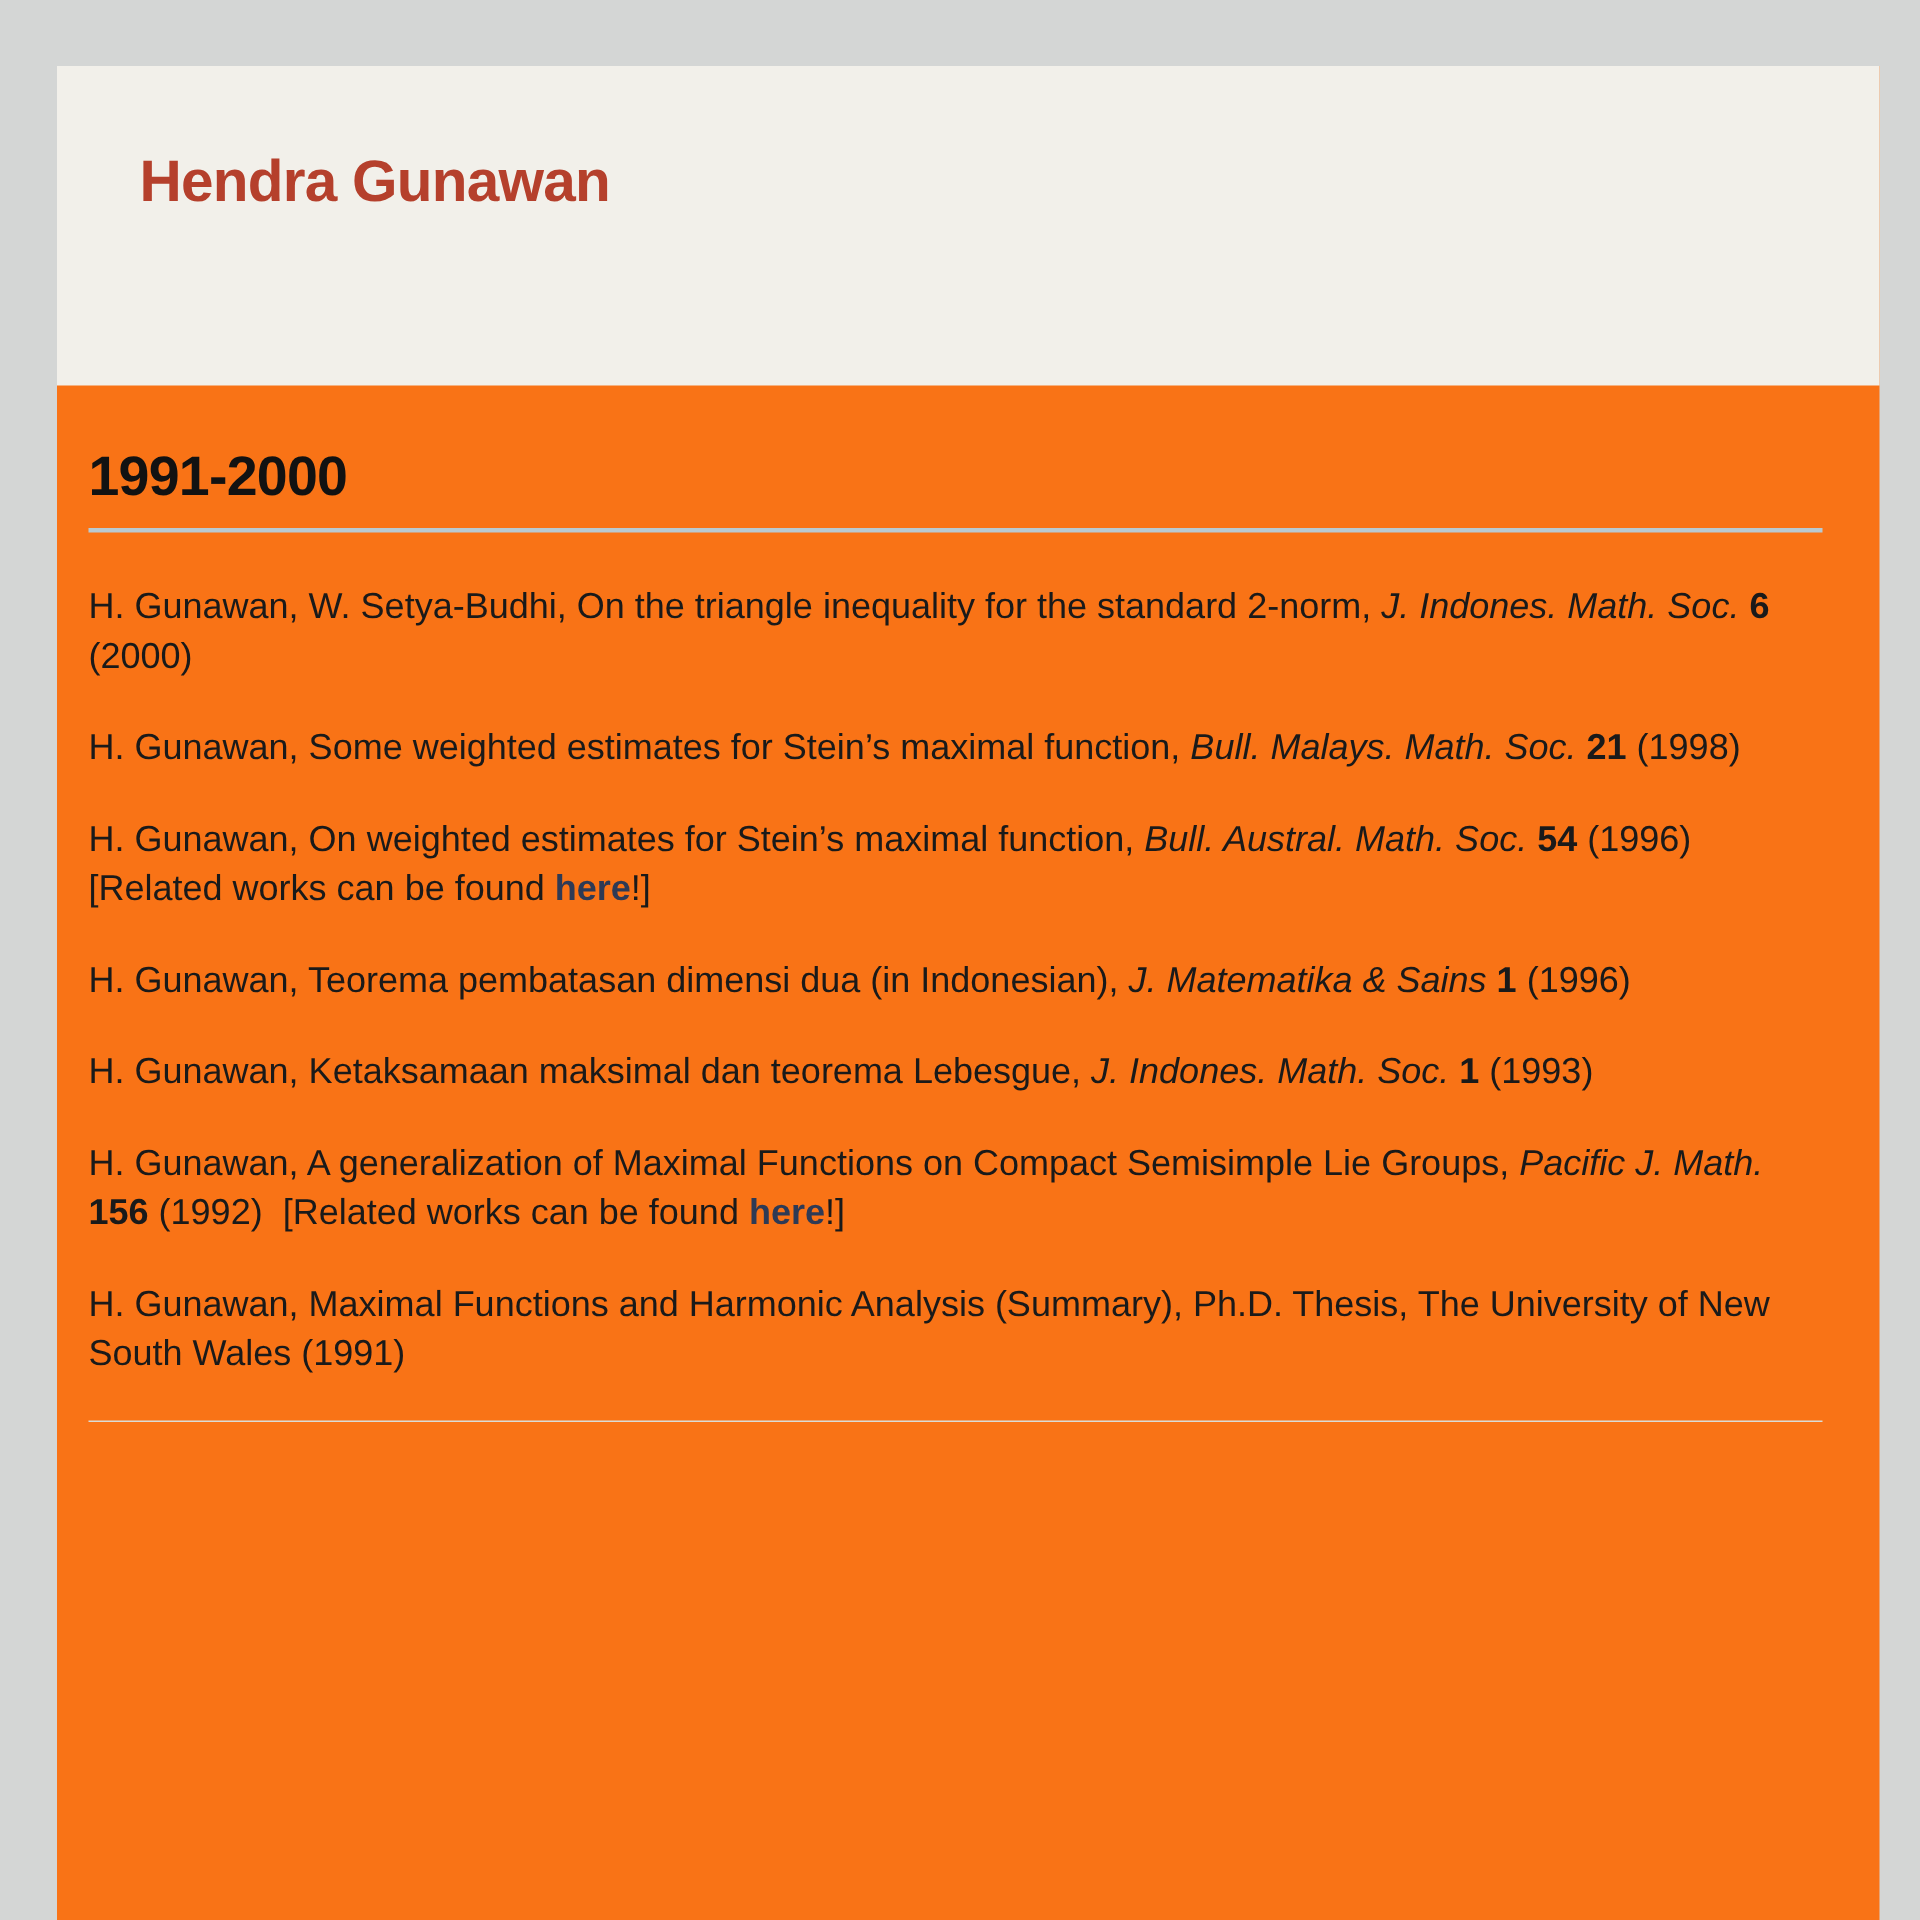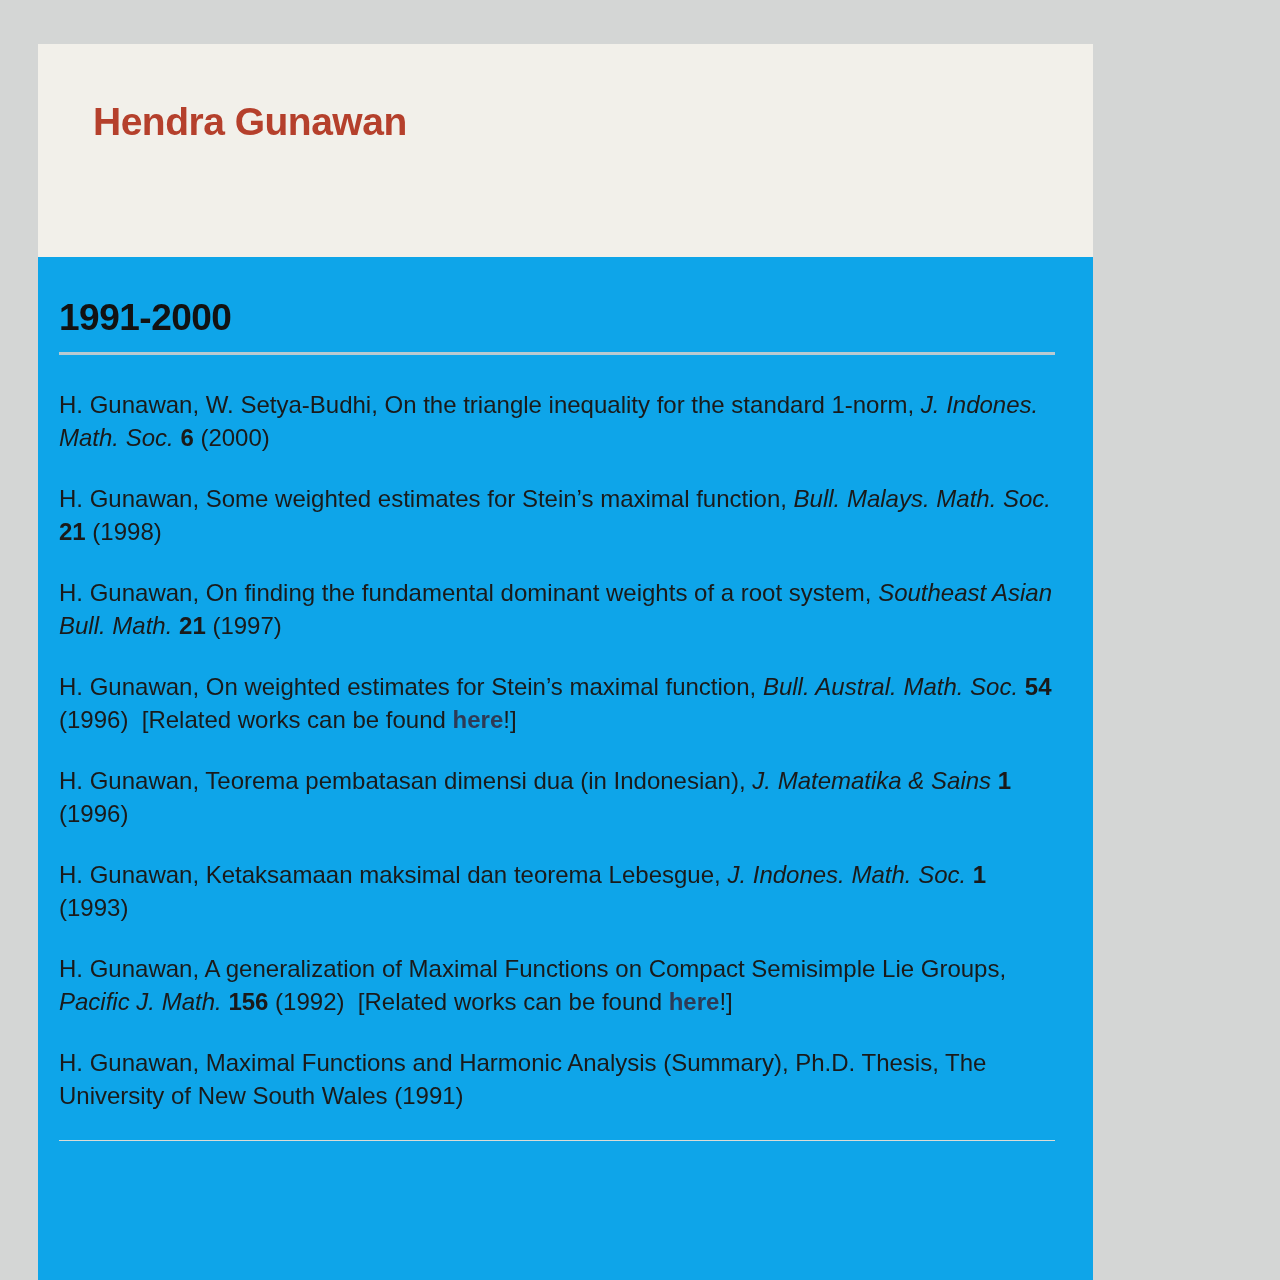--- a/index.html
+++ b/index.html
@@ -8,23 +8,23 @@
     width: 1280px;
     height: 1280px;
     background: #d4d6d5;
     font-family: "Liberation Sans", sans-serif;
     overflow: hidden;
   }
   .card {
     position: absolute;
     left: 38px;
     top: 44px;
-    width: 1055px;
+    width: 1215px;
     height: 1236px;
-    background: #0ea5e9;
+    background: #f97316;
   }
   .header-band {
     background: #f2f0ea;
     height: 213px;
     box-sizing: border-box;
     padding: 56px 0 0 55px;
   }
   .site-title {
     margin: 0;
     font-size: 39px;
@@ -81,23 +81,22 @@
 
 <div class="page">
   <div class="card">
     <div class="header-band">
       <h1 class="site-title">Hendra Gunawan</h1>
     </div>
     <div class="main-content">
       <h2 class="page-title">1991-2000</h2>
       <div class="title-rule"></div>
       <div id="pub-list">
-          <p class="pub"><span class="seg-normal">H. Gunawan, W. Setya-Budhi, On the triangle inequality for the standard 1-norm, </span><span class="seg-italic">J. Indones. Math. Soc.</span><span class="seg-normal"> </span><span class="seg-bold">6</span><span class="seg-normal"> (2000)</span></p>
+          <p class="pub"><span class="seg-normal">H. Gunawan, W. Setya-Budhi, On the triangle inequality for the standard 2-norm, </span><span class="seg-italic">J. Indones. Math. Soc.</span><span class="seg-normal"> </span><span class="seg-bold">6</span><span class="seg-normal"> (2000)</span></p>
           <p class="pub"><span class="seg-normal">H. Gunawan, Some weighted estimates for Stein’s maximal function, </span><span class="seg-italic">Bull. Malays. Math. Soc.</span><span class="seg-normal"> </span><span class="seg-bold">21</span><span class="seg-normal"> (1998)</span></p>
-          <p class="pub"><span class="seg-normal">H. Gunawan, On finding the fundamental dominant weights of a root system, </span><span class="seg-italic">Southeast Asian Bull. Math.</span><span class="seg-normal"> </span><span class="seg-bold">21</span><span class="seg-normal"> (1997)</span></p>
           <p class="pub"><span class="seg-normal">H. Gunawan, On weighted estimates for Stein’s maximal function, </span><span class="seg-italic">Bull. Austral. Math. Soc.</span><span class="seg-normal"> </span><span class="seg-bold">54</span><span class="seg-normal"> (1996)  [Related works can be found </span><span class="seg-link">here</span><span class="seg-normal">!]</span></p>
           <p class="pub"><span class="seg-normal">H. Gunawan, Teorema pembatasan dimensi dua (in Indonesian), </span><span class="seg-italic">J. Matematika &amp; Sains</span><span class="seg-normal"> </span><span class="seg-bold">1</span><span class="seg-normal"> (1996)</span></p>
           <p class="pub"><span class="seg-normal">H. Gunawan, Ketaksamaan maksimal dan teorema Lebesgue, </span><span class="seg-italic">J. Indones. Math. Soc.</span><span class="seg-normal"> </span><span class="seg-bold">1</span><span class="seg-normal"> (1993)</span></p>
           <p class="pub"><span class="seg-normal">H. Gunawan, A generalization of Maximal Functions on Compact Semisimple Lie Groups, </span><span class="seg-italic">Pacific J. Math.</span><span class="seg-normal"> </span><span class="seg-bold">156</span><span class="seg-normal"> (1992)  [Related works can be found </span><span class="seg-link">here</span><span class="seg-normal">!]</span></p>
           <p class="pub"><span class="seg-normal">H. Gunawan, Maximal Functions and Harmonic Analysis (Summary), Ph.D. Thesis, The University of New South Wales (1991)</span></p>
         </div>
       <div class="bottom-rule"></div>
     </div>
   </div>
 </div>

